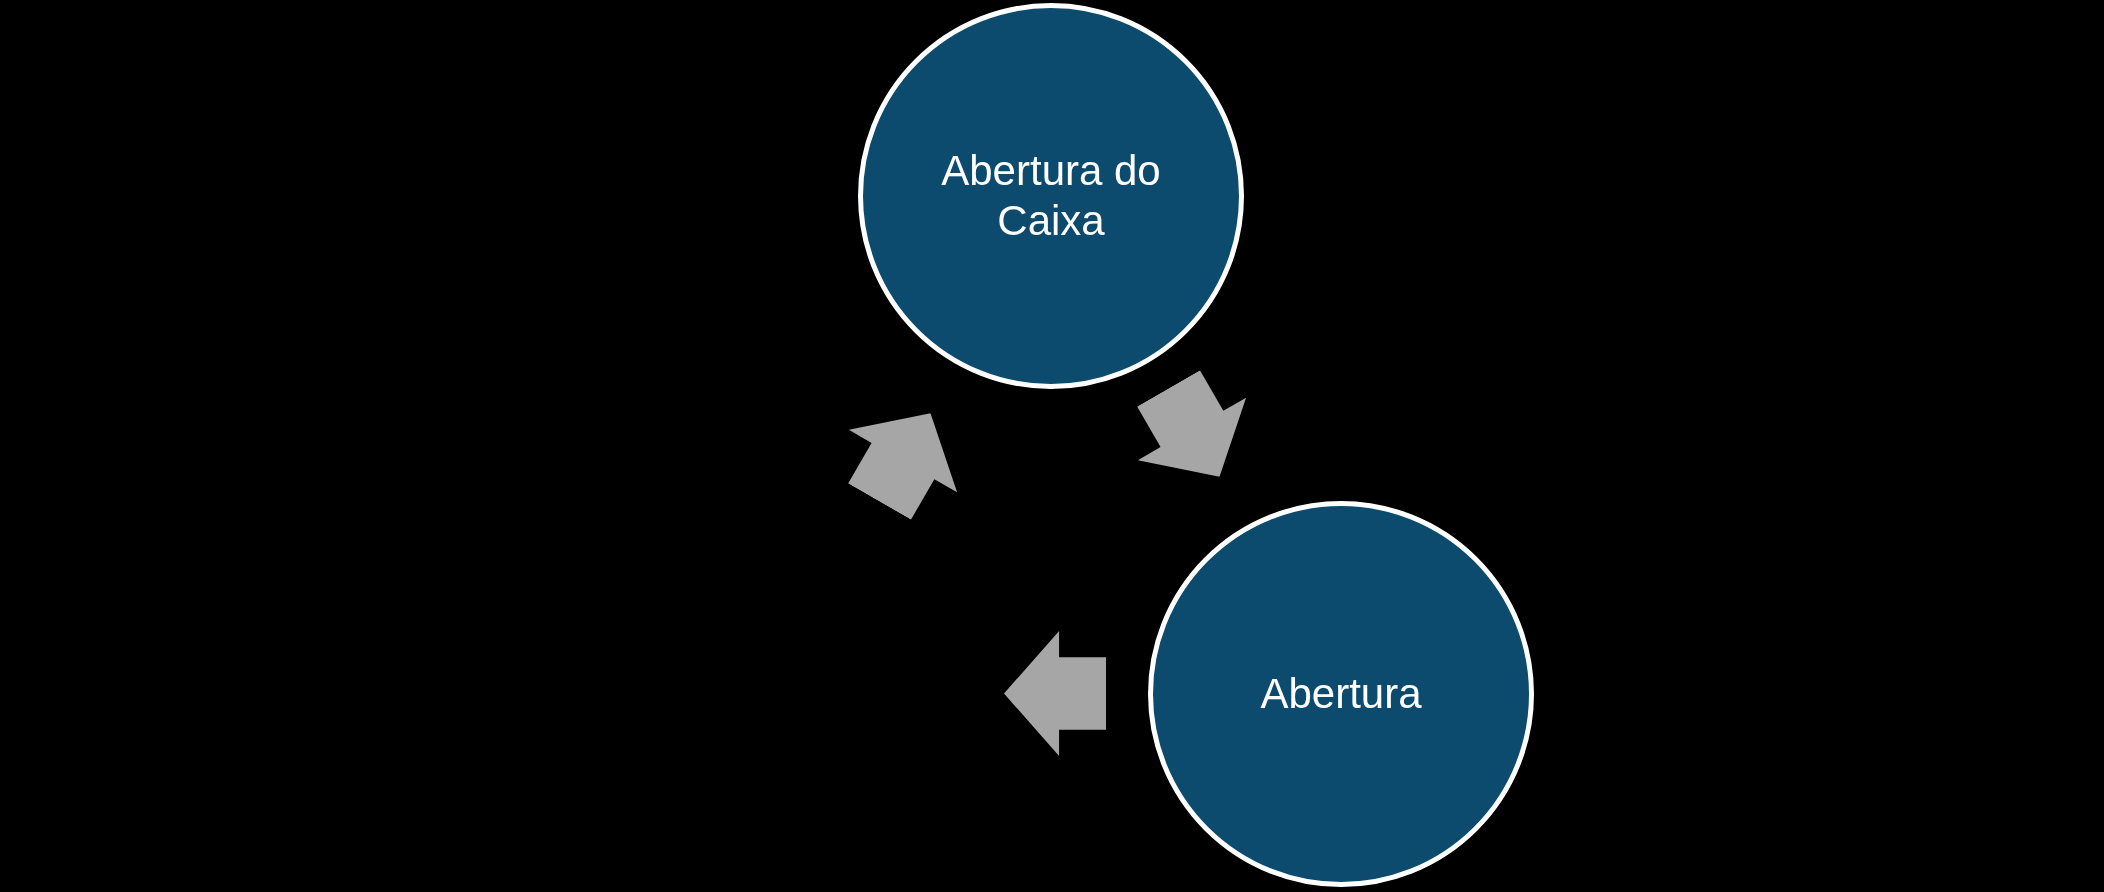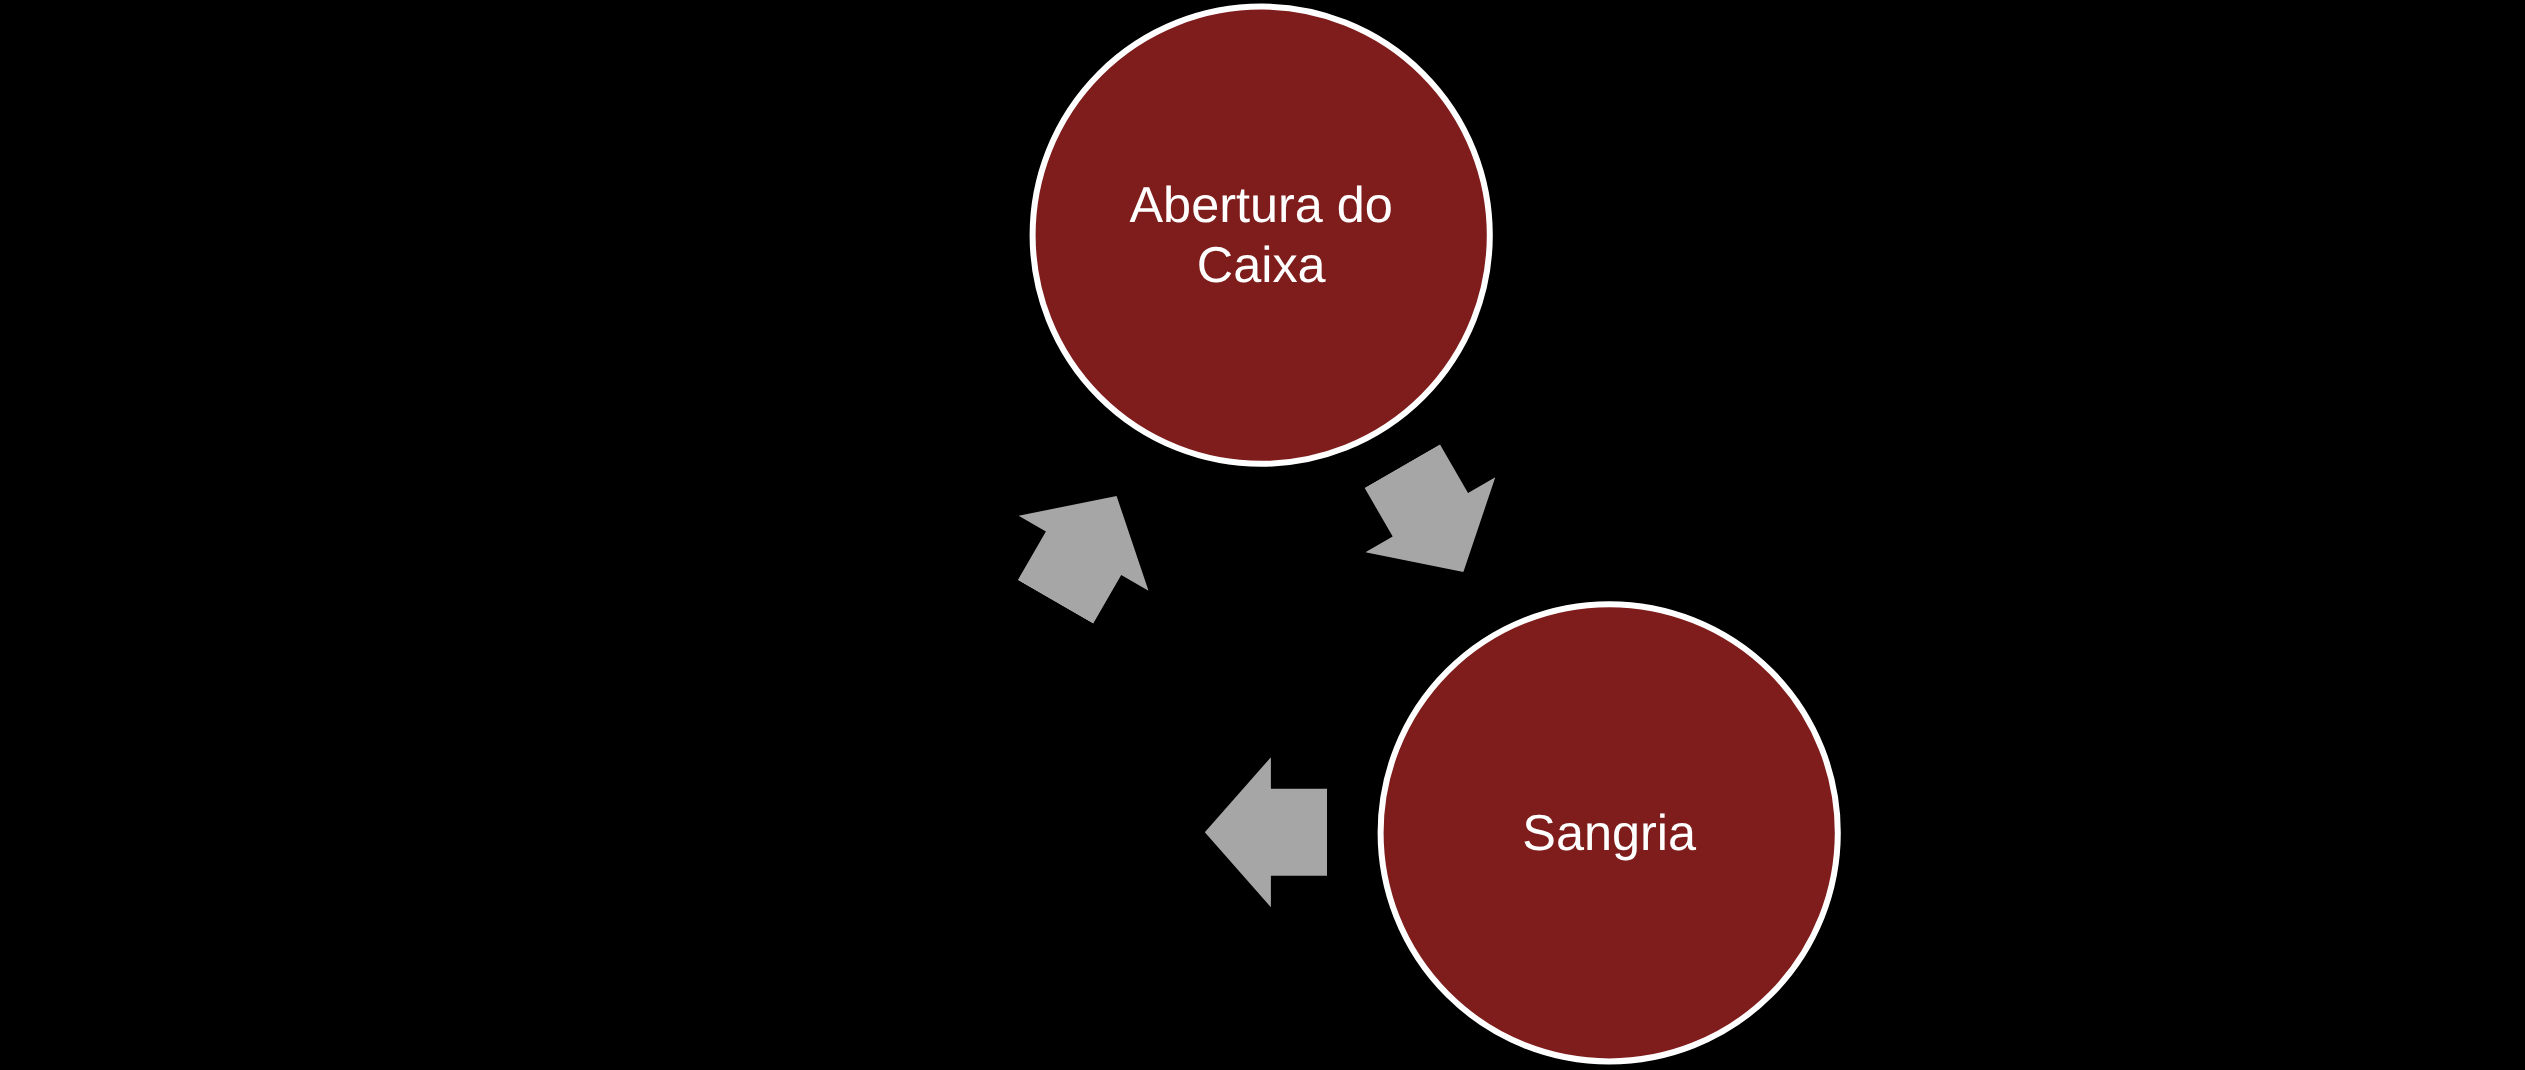--- a/index.html
+++ b/index.html
@@ -14,21 +14,21 @@
     background: #000000;
     overflow: hidden;
     font-family: "Liberation Sans", "DejaVu Sans", sans-serif;
   }
   .node {
     position: absolute;
     width: 386px;
     height: 386px;
     box-sizing: border-box;
     border-radius: 50%;
-    background: #7f1d1d;
+    background: #0c4a6e;
     border: 5px solid #ffffff;
     display: flex;
     align-items: center;
     justify-content: center;
     text-align: center;
   }
   .node-label {
     color: #ffffff;
     font-size: 42px;
     line-height: 1.2;
@@ -63,21 +63,21 @@
 </head>
 <body>
 
 <div class="canvas">
 
   <div class="node node-top">
     <span class="node-label">Abertura do Caixa</span>
   </div>
 
   <div class="node node-right">
-    <span class="node-label">Sangria</span>
+    <span class="node-label">Abertura</span>
   </div>
 
 
   <div class="arrow arrow-top-right"></div>
 
   <div class="arrow arrow-bottom"></div>
 
   <div class="arrow arrow-up-left"></div>
 
 </div>

